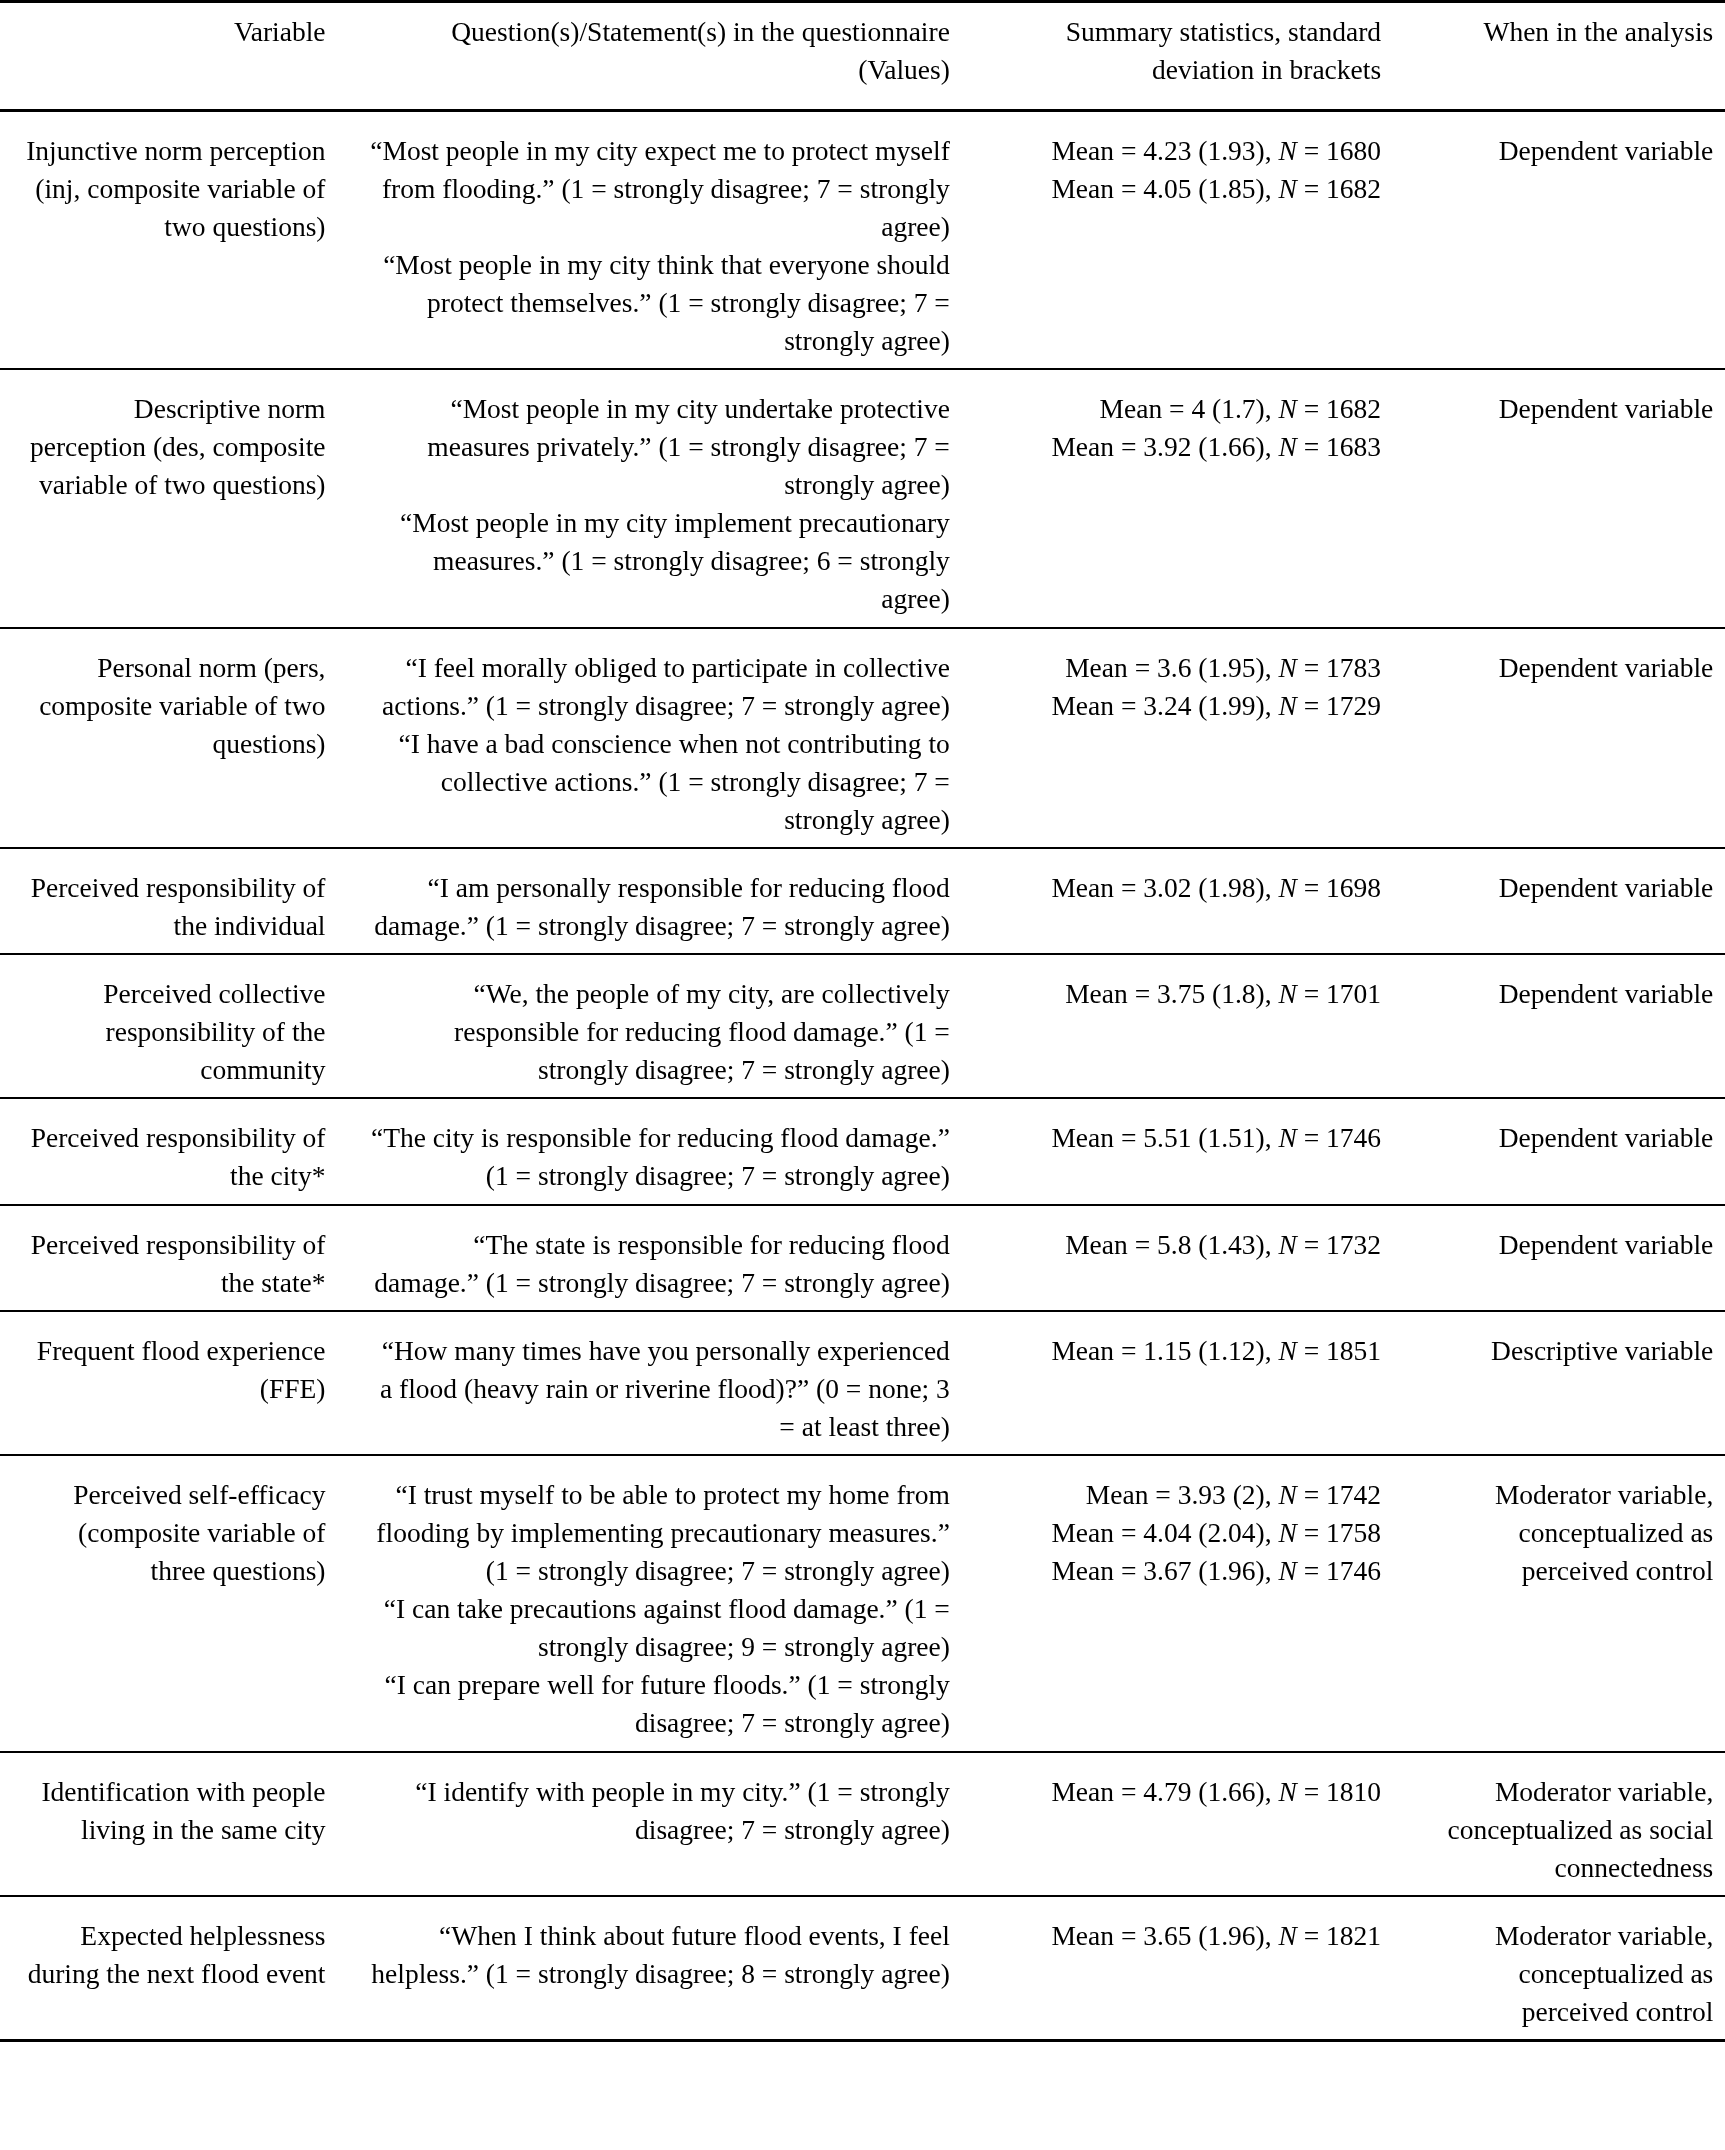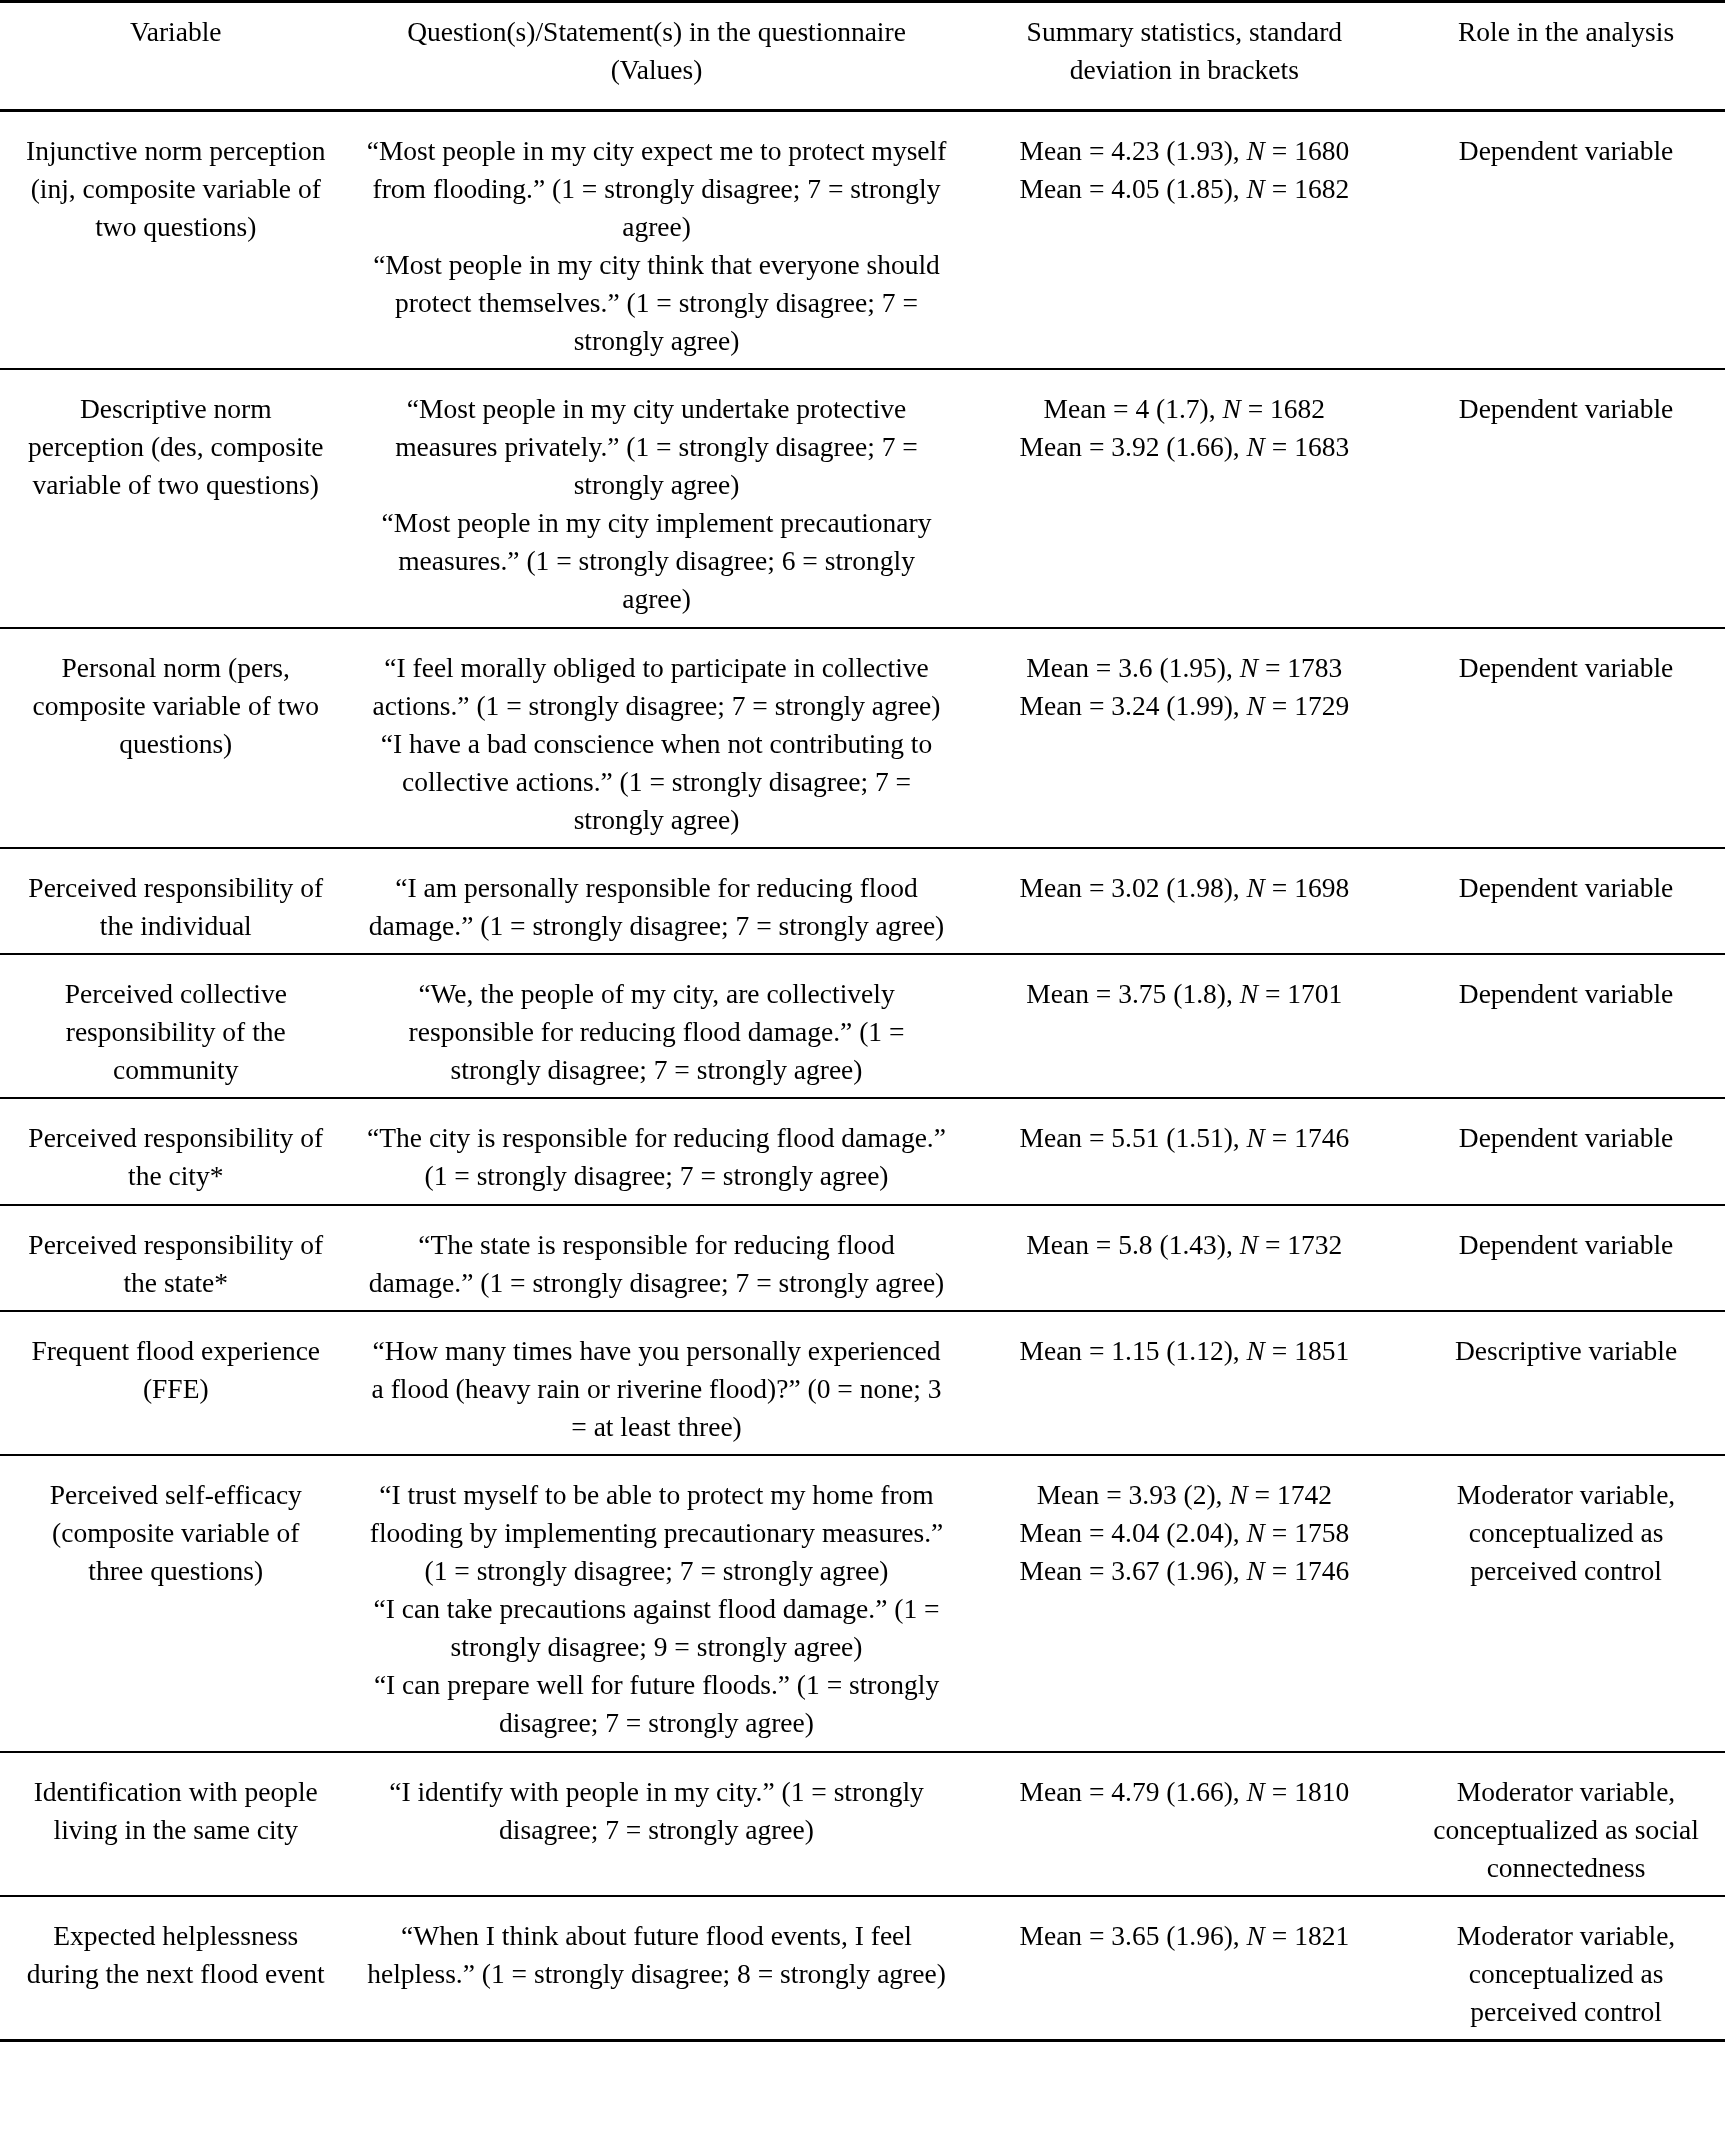--- a/index.html
+++ b/index.html
@@ -20,21 +20,21 @@
     width: 1725px;
     border-top: 3.3px solid #000;
     border-bottom: 3.3px solid #000;
   }
   col.c1 { width: 337px; }
   col.c2 { width: 624px; }
   col.c3 { width: 431px; }
   col.c4 { width: 332px; }
   th, td {
     vertical-align: top;
-    text-align: center;
+    text-align: right;
     font-weight: normal;
     font-size: 27.5px;
     line-height: 38px;
     padding: 20px 11.7px 8.3px 26px;
   }
   th {
     border-bottom: 3.3px solid #000;
     padding-top: 10px;
     padding-bottom: 20px;
   }
@@ -54,21 +54,21 @@
       <col class="c1">
       <col class="c2">
       <col class="c3">
       <col class="c4">
     </colgroup>
     <thead>
       <tr>
         <th>Variable</th>
         <th>Question(s)/Statement(s) in the questionnaire (Values)</th>
         <th>Summary statistics, standard deviation in brackets</th>
-        <th>Role in the analysis</th>
+        <th>When in the analysis</th>
       </tr>
     </thead>
     <tbody id="rows">
         <tr>
           <td>Injunctive norm perception (inj, composite variable of two questions)</td>
           <td>
             <div>“Most people in my city expect me to protect myself from flooding.” (1 = strongly disagree; 7 = strongly agree)</div>
             <div>“Most people in my city think that everyone should protect themselves.” (1 = strongly disagree; 7 = strongly agree)</div>
           </td>
           <td>

